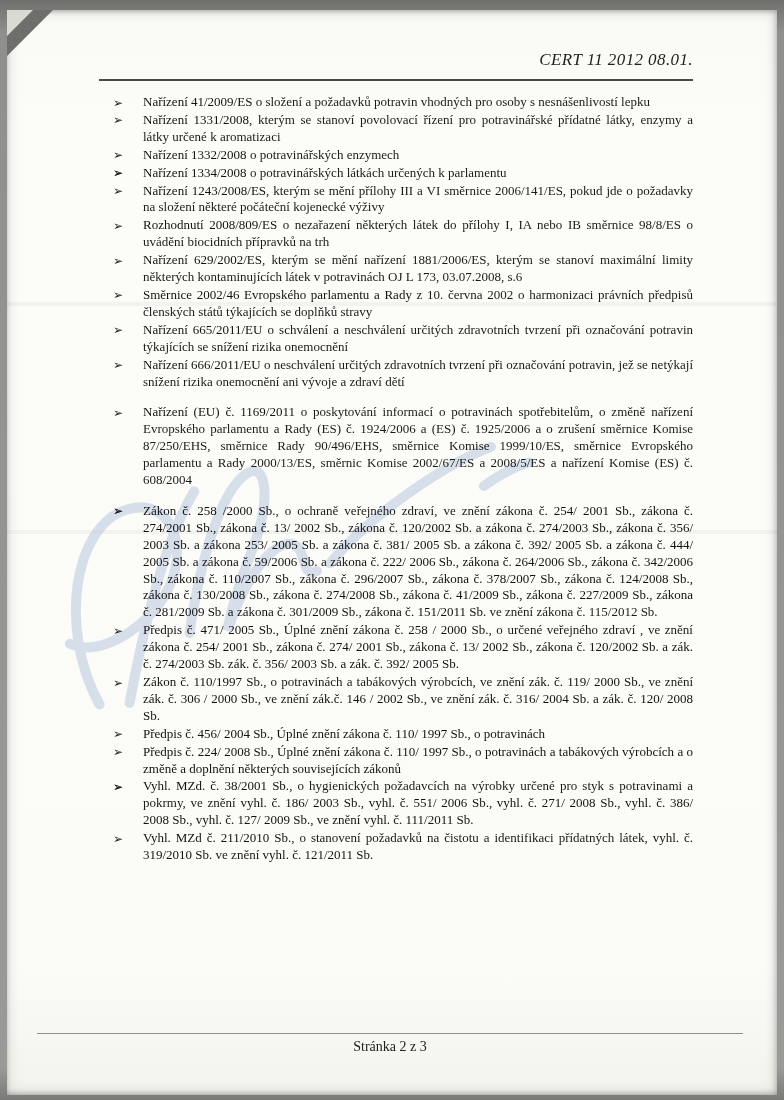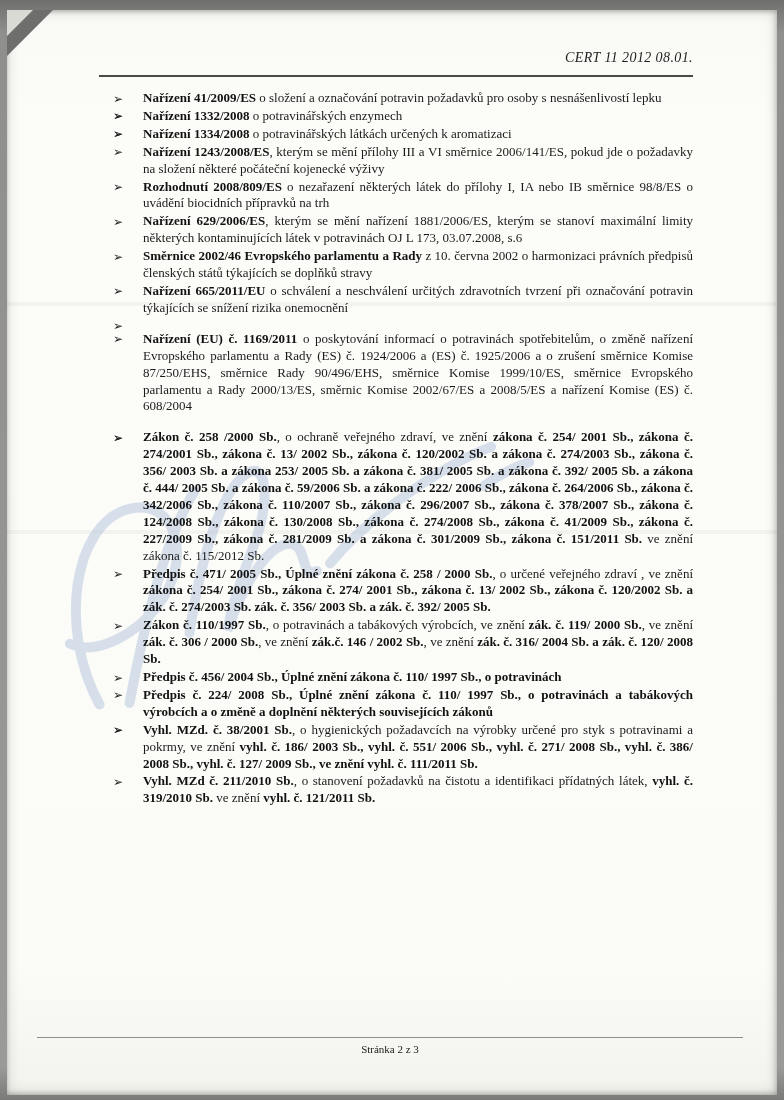--- a/index.html
+++ b/index.html
@@ -33,38 +33,38 @@
   .watermark {
     position:absolute; left:15px; top:340px; width:540px; height:430px;
     transform:rotate(-7deg); opacity:.45; pointer-events:none; z-index:1;
   }
   .watermark path { stroke:var(--wm,#a9bdd8); stroke-width:10; fill:none; stroke-linecap:round; }
   .content {
     position:absolute; left:92px; right:84px; top:40px; z-index:2;
     color:var(--ink,#1a1a1a);
   }
   .doc-ref {
-    text-align:right; font-style:italic; font-size:14px;
+    text-align:right; font-style:italic; font-size:17px;
     letter-spacing:.4px; color:#1f1f1f;
   }
   .rule { border-top:2px solid #4a4a48; margin-top:9px; margin-bottom:13px; }
   .group { margin-bottom:14px; }
   .group:last-child { margin-bottom:0; }
   .item {
     position:relative; padding-left:44px; text-align:justify;
     font-size:13px; line-height:16.9px; margin-bottom:1px;
   }
   .bullet {
     position:absolute; left:14px; top:0.5px; font-size:12px; color:#1c1c1c;
   }
-  .item-text b { font-weight:bold; color:#121212; }
+  .item-text b { font-weight:normal; color:#121212; }
   .footer {
     position:absolute; left:30px; right:34px; bottom:40px; z-index:2;
     border-top:1px solid #8f8f8d; text-align:center;
-    padding-top:5px; font-size:11px; color:#202020;
+    padding-top:5px; font-size:14px; color:#202020;
   }
   .bottom-edge {
     position:absolute; left:0; right:0; bottom:0; height:6px;
     background:linear-gradient(180deg, rgba(0,0,0,0) 0%, rgba(0,0,0,.12) 100%);
   }
 </style>
 </head>
 <body>
 
 <div class="scan">
@@ -81,31 +81,31 @@
       <path d="M160,270 C182,190 212,128 238,118 C258,110 256,150 234,192 C218,222 204,250 198,272 C222,222 252,190 272,194 C288,198 276,230 294,224"></path>
       <path d="M308,218 C352,176 432,134 482,122"></path>
       <path d="M470,160 C488,150 506,144 518,142"></path>
     </svg>
 
     <div class="content">
       <div class="doc-ref">CERT 11 2012 08.01.</div>
       <div class="rule"></div>
       <div id="groups">
           <div class="group">
-            <div class="item"><span class="bullet">➢</span><span class="item-text"><b>Nařízení 41/2009/ES</b><span> o složení a označování potravin požadavků pro osoby s nesnášenlivostí lepku</span></span></div>
-            <div class="item"><span class="bullet">➢</span></div>
+            <div class="item"><span class="bullet">➢</span><span class="item-text"><b>Nařízení 41/2009/ES</b><span> o složení a požadavků potravin vhodných pro osoby s nesnášenlivostí lepku</span></span></div>
+            <div class="item"><span class="bullet">➢</span><span class="item-text"><b>Nařízení 1331/2008</b><span>, kterým se stanoví povolovací řízení pro potravinářské přídatné látky, enzymy a látky určené k aromatizaci</span></span></div>
             <div class="item"><span class="bullet">➢</span><span class="item-text"><b>Nařízení 1332/2008</b><span> o potravinářských enzymech</span></span></div>
             <div class="item"><span class="bullet">➢</span></div>
-            <div class="item"><span class="bullet">➢</span><span class="item-text"><b>Nařízení 1334/2008</b><span> o potravinářských látkách určených k aromatizaci</span></span></div>
+            <div class="item"><span class="bullet">➢</span><span class="item-text"><b>Nařízení 1334/2008</b><span> o potravinářských látkách určených k parlamentu</span></span></div>
             <div class="item"><span class="bullet">➢</span><span class="item-text"><b>Nařízení 1243/2008/ES</b><span>, kterým se mění přílohy III a VI směrnice 2006/141/ES, pokud jde o požadavky na složení některé počáteční kojenecké výživy</span></span></div>
             <div class="item"><span class="bullet">➢</span><span class="item-text"><b>Rozhodnutí 2008/809/ES</b><span> o nezařazení některých látek do přílohy I, IA nebo IB směrnice 98/8/ES o uvádění biocidních přípravků na trh</span></span></div>
-            <div class="item"><span class="bullet">➢</span><span class="item-text"><b>Nařízení 629/2006/ES</b><span>, kterým se mění nařízení 1881/2006/ES, kterým se stanoví maximální limity některých kontaminujících látek v potravinách OJ L 173, 03.07.2008, s.6</span></span></div>
+            <div class="item"><span class="bullet">➢</span><span class="item-text"><b>Nařízení 629/2002/ES</b><span>, kterým se mění nařízení 1881/2006/ES, kterým se stanoví maximální limity některých kontaminujících látek v potravinách OJ L 173, 03.07.2008, s.6</span></span></div>
             <div class="item"><span class="bullet">➢</span><span class="item-text"><b>Směrnice 2002/46 Evropského parlamentu a Rady</b><span> z 10. června 2002 o harmonizaci právních předpisů členských států týkajících se doplňků stravy</span></span></div>
             <div class="item"><span class="bullet">➢</span><span class="item-text"><b>Nařízení 665/2011/EU</b><span> o schválení a neschválení určitých zdravotních tvrzení při označování potravin týkajících se snížení rizika onemocnění</span></span></div>
-            <div class="item"><span class="bullet">➢</span></div>
+            <div class="item"><span class="bullet">➢</span><span class="item-text"><b>Nařízení 666/2011/EU</b><span> o neschválení určitých zdravotních tvrzení při označování potravin, jež se netýkají snížení rizika onemocnění ani vývoje a zdraví dětí</span></span></div>
           </div>
           <div class="group">
             <div class="item"><span class="bullet">➢</span><span class="item-text"><b>Nařízení (EU) č. 1169/2011</b><span> o poskytování informací o potravinách spotřebitelům, o změně nařízení Evropského parlamentu a Rady (ES) č. 1924/2006 a (ES) č. 1925/2006 a o zrušení směrnice Komise 87/250/EHS, směrnice Rady 90/496/EHS, směrnice Komise 1999/10/ES, směrnice Evropského parlamentu a Rady 2000/13/ES, směrnic Komise 2002/67/ES a 2008/5/ES a nařízení Komise (ES) č. 608/2004</span></span></div>
           </div>
           <div class="group">
             <div class="item"><span class="bullet">➢</span></div>
           </div>
           <div class="group">
             <div class="item"><span class="bullet">➢</span><span class="item-text"><b>Zákon č. 258 /2000 Sb.</b><span>, o ochraně veřejného zdraví, ve znění </span><b>zákona č. 254/ 2001 Sb., zákona č. 274/2001 Sb., zákona č. 13/ 2002 Sb., zákona č. 120/2002 Sb. a zákona č. 274/2003 Sb., zákona č. 356/ 2003 Sb. a zákona 253/ 2005 Sb. a zákona č. 381/ 2005 Sb. a zákona č. 392/ 2005 Sb. a zákona č. 444/ 2005 Sb. a zákona č. 59/2006 Sb. a zákona č. 222/ 2006 Sb., zákona č. 264/2006 Sb., zákona č. 342/2006 Sb., zákona č. 110/2007 Sb., zákona č. 296/2007 Sb., zákona č. 378/2007 Sb., zákona č. 124/2008 Sb., zákona č. 130/2008 Sb., zákona č. 274/2008 Sb., zákona č. 41/2009 Sb., zákona č. 227/2009 Sb., zákona č. 281/2009 Sb. a zákona č. 301/2009 Sb., zákona č. 151/2011 Sb.</b><span> ve znění zákona č. 115/2012 Sb.</span></span></div>
             <div class="item"><span class="bullet">➢</span><span class="item-text"><b>Předpis č. 471/ 2005 Sb., Úplné znění zákona č. 258 / 2000 Sb.</b><span>, o určené veřejného zdraví , ve znění </span><b>zákona č. 254/ 2001 Sb., zákona č. 274/ 2001 Sb., zákona č. 13/ 2002 Sb., zákona č. 120/2002 Sb. a zák. č. 274/2003 Sb. zák. č. 356/ 2003 Sb. a zák. č. 392/ 2005 Sb.</b></span></div>

